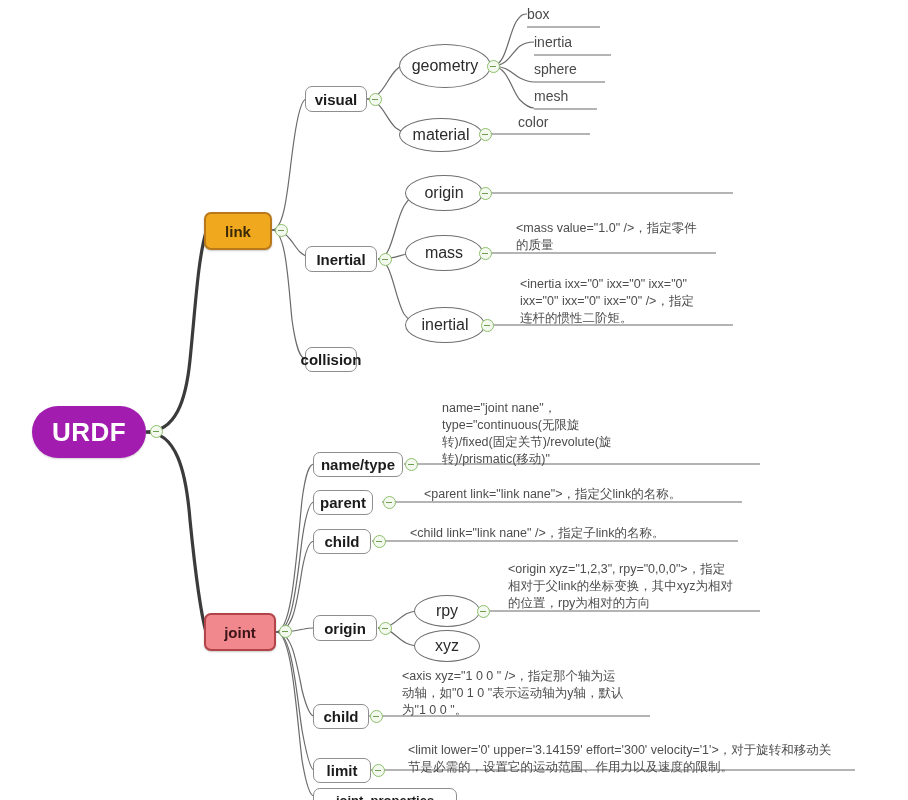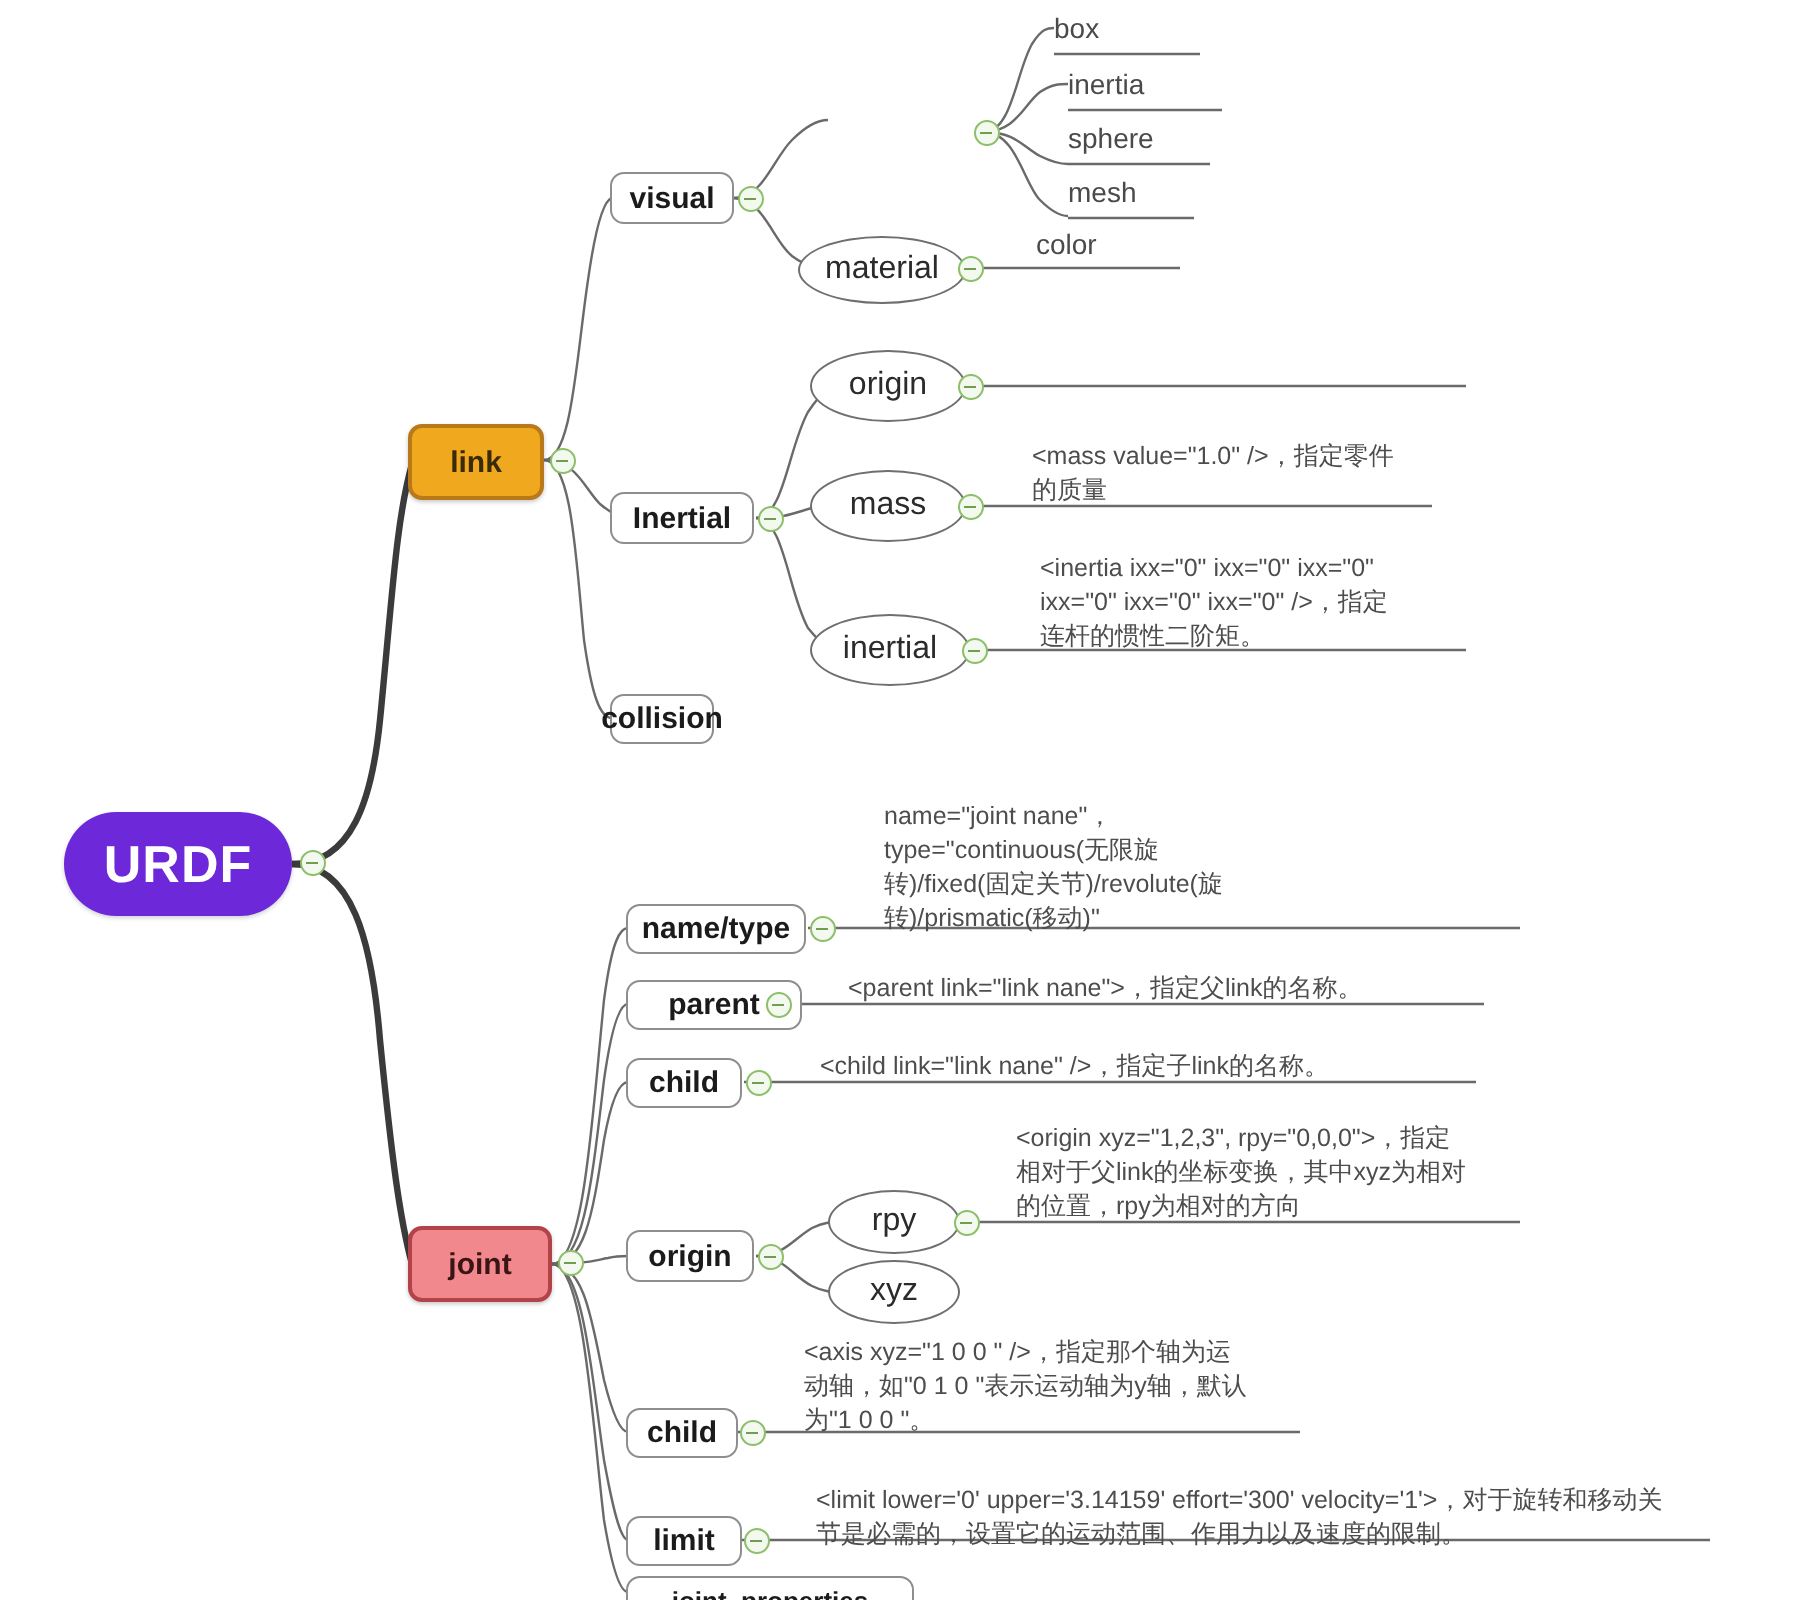--- a/index.html
+++ b/index.html
@@ -30,21 +30,21 @@
     position: absolute;
     box-sizing: border-box;
     display: flex;
     align-items: center;
     justify-content: center;
     white-space: nowrap;
   }
 
   
   .node.root {
-    background: #6d28d9;
+    background: #a21caf;
     border-radius: 30px;
     color: #ffffff;
     font-size: 26px;
     font-weight: bold;
     letter-spacing: 0.5px;
     box-shadow: 0 1px 2px rgba(0,0,0,0.18);
   }
 
   
   .node.l1 {
@@ -201,20 +201,23 @@
   <div class="node l1 amber" style="left:204px; top:212px; width:68px; height:38px;">
     <span>link</span>
   </div>
   <div class="toggle" style="left:275px; top:224px;"></div>
 
   <div class="node box" style="left:305px; top:86px; width:62px; height:26px;">
     <span>visual</span>
   </div>
   <div class="toggle" style="left:369px; top:93px;"></div>
 
+  <div class="node ellipse" style="left:399px; top:44px; width:92px; height:44px;">
+    <span>geometry</span>
+  </div>
   <div class="toggle" style="left:487px; top:60px;"></div>
 
   <div class="leaf" style="left:527px; top:6px;">box</div>
   <div class="leaf" style="left:534px; top:34px;">inertia</div>
   <div class="leaf" style="left:534px; top:61px;">sphere</div>
   <div class="leaf" style="left:534px; top:88px;">mesh</div>
 
   <div class="node ellipse" style="left:399px; top:118px; width:84px; height:34px;">
     <span>material</span>
   </div>
@@ -257,21 +260,21 @@
 
   <div class="node box" style="left:313px; top:452px; width:90px; height:25px;">
     <span>name/type</span>
   </div>
   <div class="toggle" style="left:405px; top:458px;"></div>
   <div class="note" style="left:442px; top:400px; width:250px;">name="joint nane"，
 type="continuous(无限旋
 转)/fixed(固定关节)/revolute(旋
 转)/prismatic(移动)"</div>
 
-  <div class="node box" style="left:313px; top:490px; width:88px; height:25px;">
+  <div class="node box" style="left:313px; top:490px; width:60px; height:25px;">
     <span>parent</span>
   </div>
   <div class="toggle" style="left:383px; top:496px;"></div>
   <div class="note" style="left:424px; top:486px; width:330px;">&lt;parent link="link nane"&gt;，指定父link的名称。</div>
 
   <div class="node box" style="left:313px; top:529px; width:58px; height:25px;">
     <span>child</span>
   </div>
   <div class="toggle" style="left:373px; top:535px;"></div>
   <div class="note" style="left:410px; top:525px; width:330px;">&lt;child link="link nane" /&gt;，指定子link的名称。</div>

